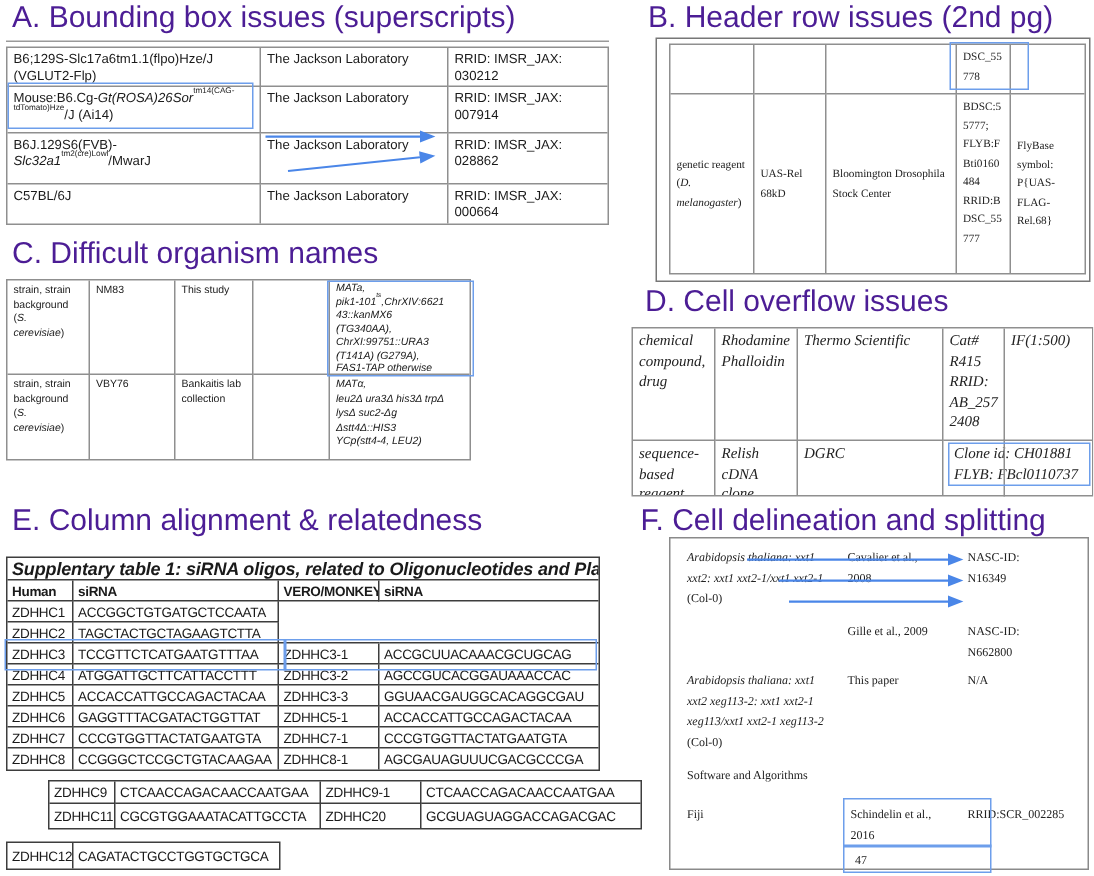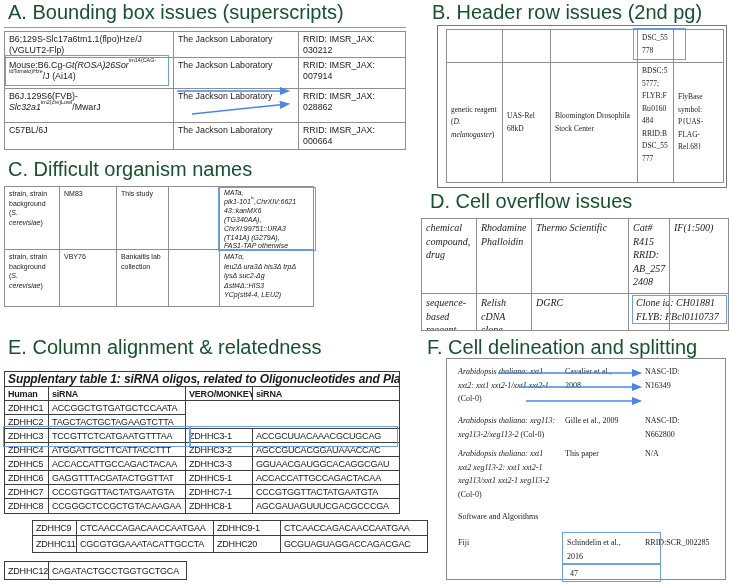--- a/index.html
+++ b/index.html
@@ -1,19 +1,19 @@
 <!DOCTYPE html>
 <html><head>
 <meta charset="utf-8">
 <style>
   html,body{margin:0;padding:0;background:#fff;}
   .fig{position:relative;width:729px;height:584px;background:#fff;overflow:hidden;
        font-family:"Liberation Sans",sans-serif;color:#1a1a1a;}
   .panel{position:absolute;}
-  .ttl{position:absolute;font-size:20px;color:#14532d;white-space:nowrap;letter-spacing:0;}
+  .ttl{position:absolute;font-size:20px;color:#4c1d95;white-space:nowrap;letter-spacing:0;}
   
   .tbl{position:absolute;display:grid;background:#fff;}
   .tbl>div{box-sizing:border-box;overflow:hidden;white-space:pre-line;}
   .bordered{border:1px solid #8f8f8f;}
   .bordered>div{border-right:1px solid #8f8f8f;border-bottom:1px solid #8f8f8f;padding:2px 4px;}
   .bordered>div.lc{border-right:none;}
   .bordered>div.lr{border-bottom:none;}
   .bordered>div.no-r{border-right:none;}
   .bordered>div.no-b{border-bottom:none;}
   sup{font-size:0.62em;position:relative;top:-0.45em;line-height:0;}
@@ -233,21 +233,20 @@
   <div class="panel" style="left:420px;top:334px;width:309px;height:250px;">
     <div class="ttl" style="left:7px;top:2px;">F. Cell delineation and splitting</div>
     <div class="outF"></div>
 
     <div class="ftxt" style="left:38px;top:31px;width:105px;"><i>Arabidopsis thaliana: xxt1<br>xxt2: xxt1 xxt2-1/xxt1 xxt2-1</i><br>(Col-0)</div>
     <div class="ftxt" style="left:145px;top:31px;width:78px;">Cavalier et al.,
 2008</div>
     <div class="ftxt" style="left:225px;top:31px;width:75px;">NASC-ID:
 N16349</div>
 
-    <div class="ftxt" style="left:38px;top:80px;width:110px;"><i>Arabidopsis thaliana: xeg113:<br>xeg113-2/xeg113-2</i> (Col-0)</div>
     <div class="ftxt" style="left:145px;top:80px;width:78px;">Gille et al., 2009</div>
     <div class="ftxt" style="left:225px;top:80px;width:75px;">NASC-ID:
 N662800</div>
 
     <div class="ftxt" style="left:38px;top:113px;width:110px;"><i>Arabidopsis thaliana: xxt1<br>xxt2 xeg113-2: xxt1 xxt2-1<br>xeg113/xxt1 xxt2-1 xeg113-2</i><br>(Col-0)</div>
     <div class="ftxt" style="left:145px;top:113px;width:78px;">This paper</div>
     <div class="ftxt" style="left:225px;top:113px;width:75px;">N/A</div>
 
     <div class="ftxt" style="left:38px;top:176px;width:150px;">Software and Algorithms</div>
 

